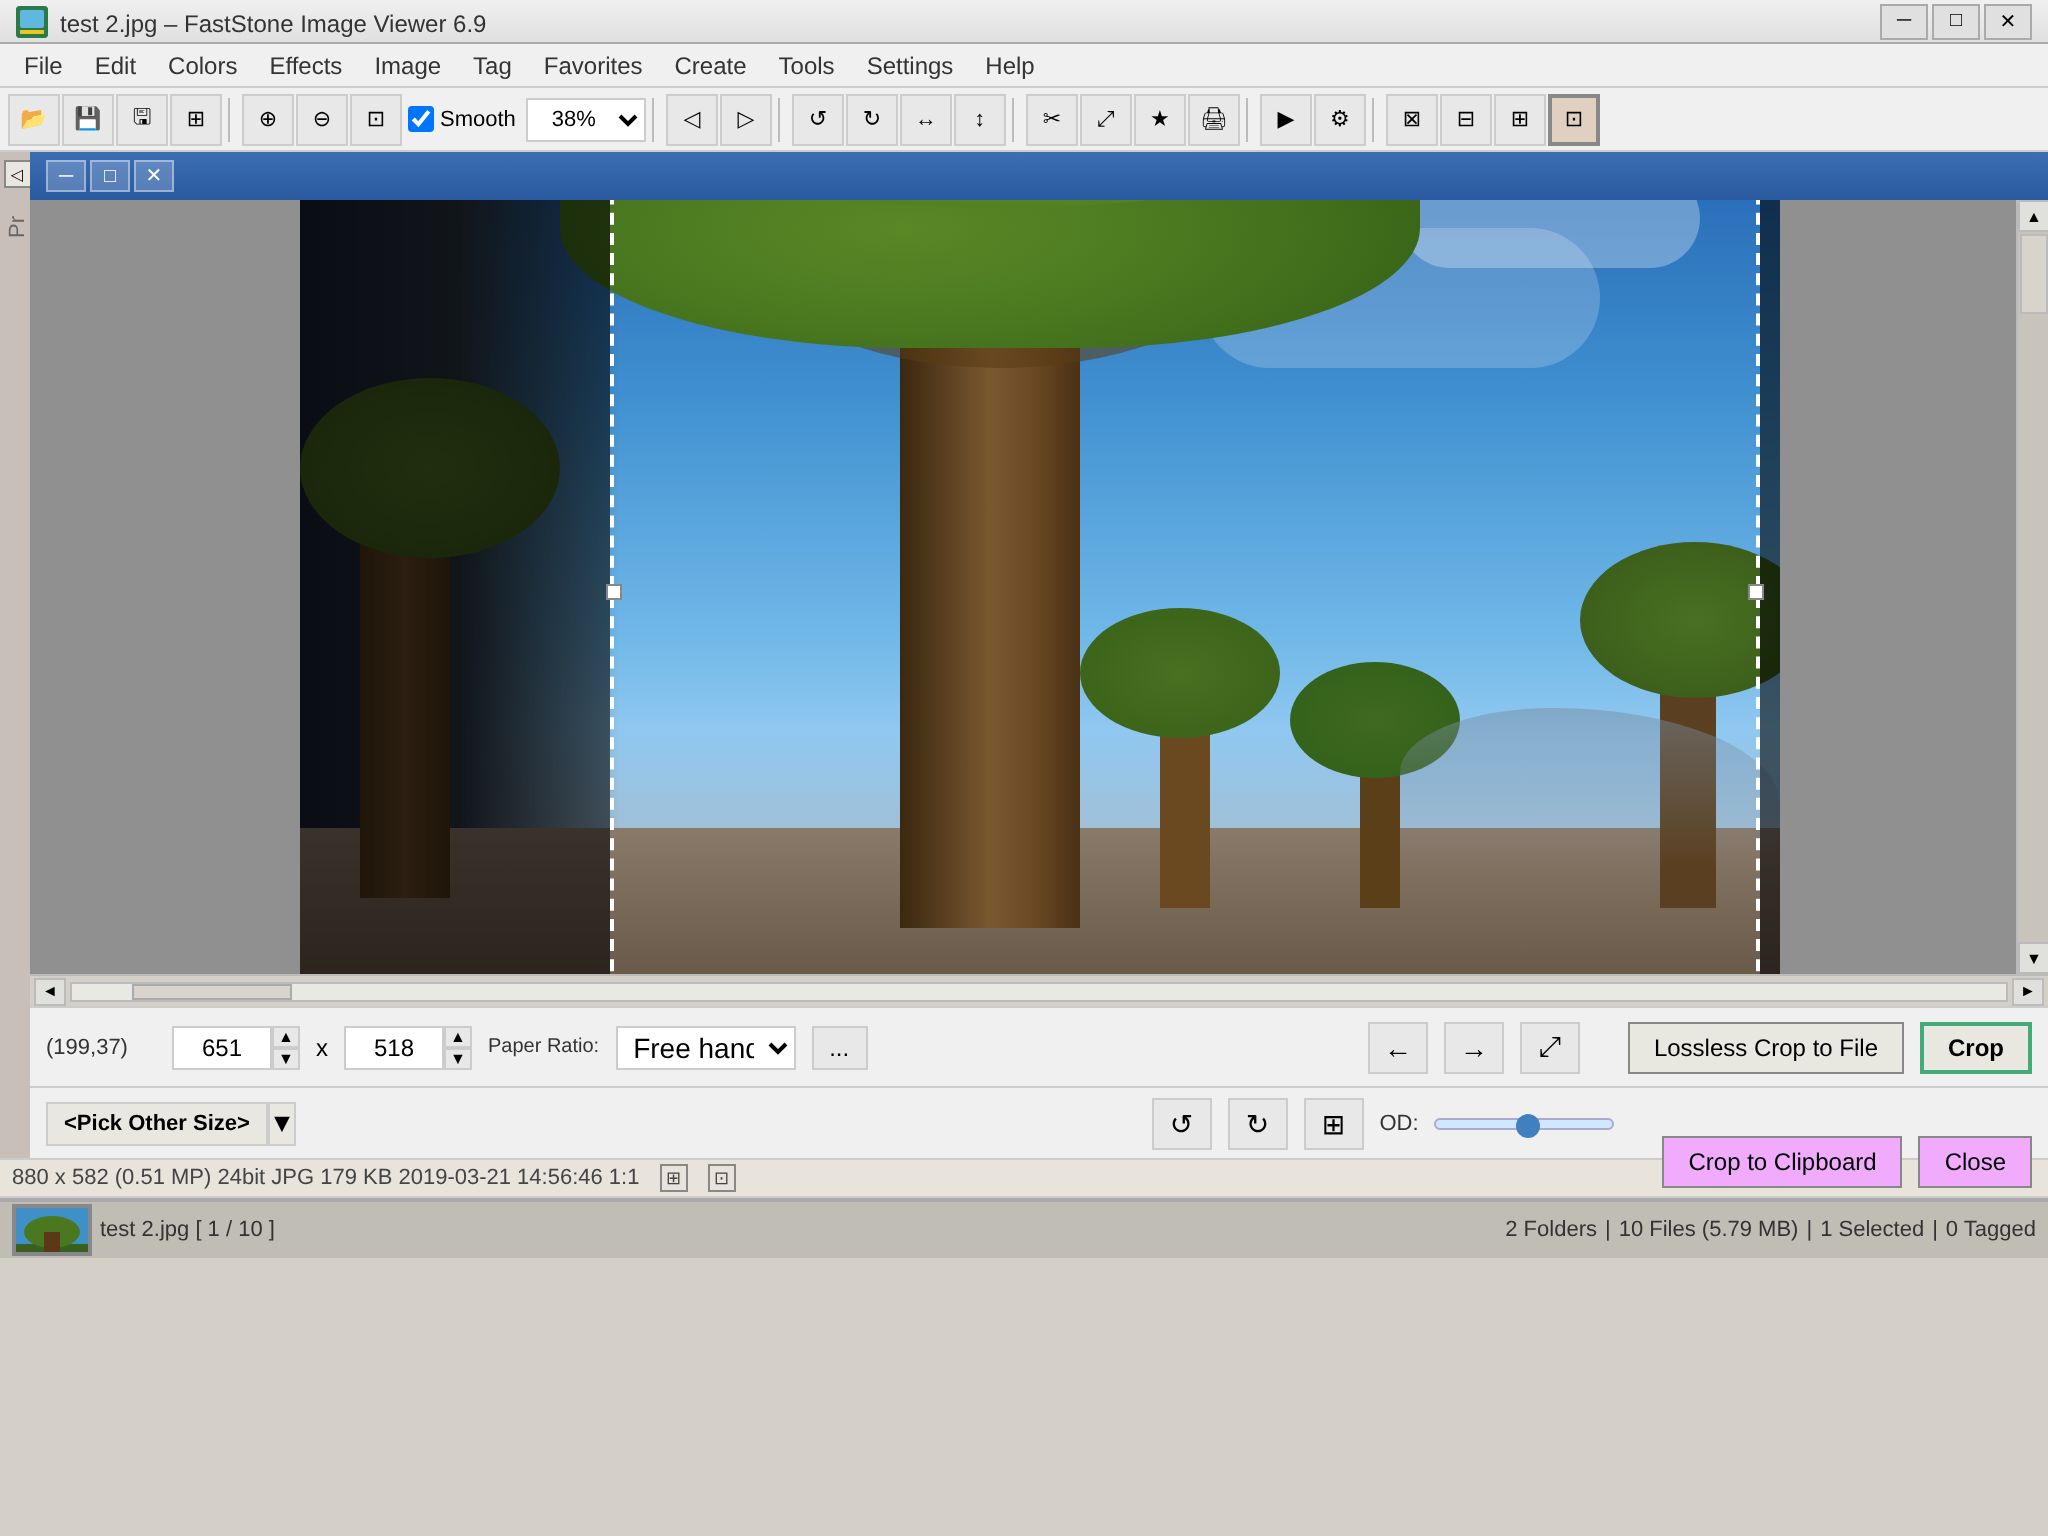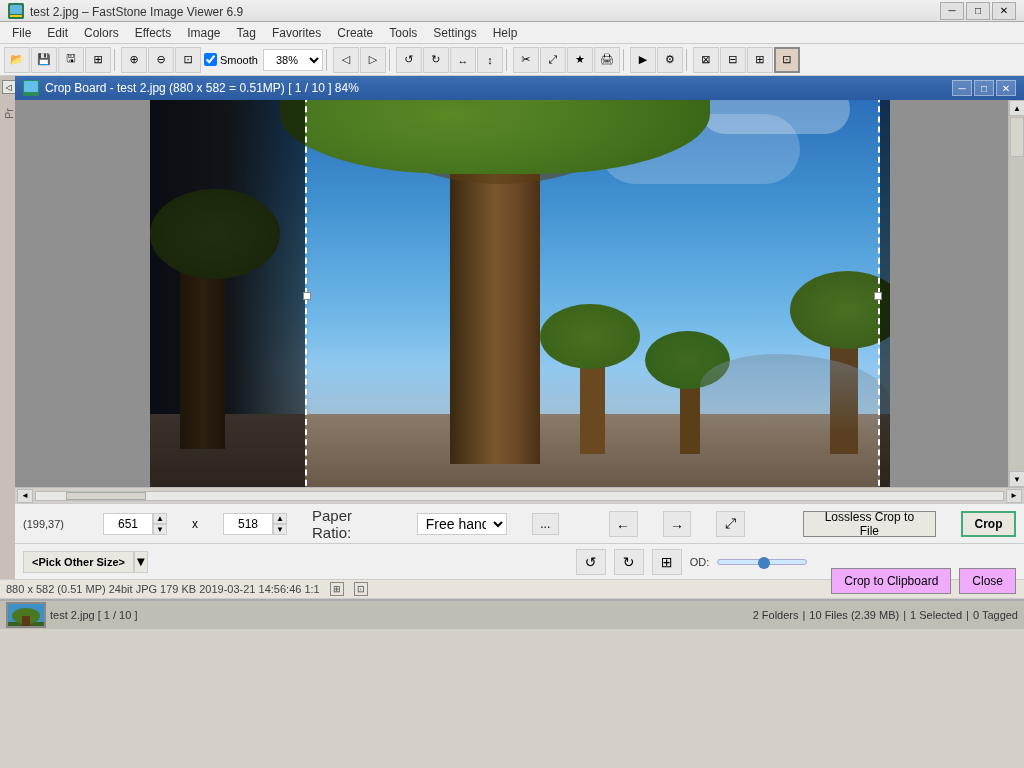--- a/index.html
+++ b/index.html
@@ -50,26 +50,26 @@
     
     .crop-overlay { position: absolute; top: 0; left: 0; right: 0; bottom: 0; pointer-events: none; }
     .crop-selection { position: absolute; border: 2px dashed white; top: 12px; left: 155px; right: 10px; bottom: 8px; box-shadow: 0 0 0 9999px rgba(0,0,0,0.3); }
     
     
     .handle { position: absolute; width: 8px; height: 8px; background: white; border: 1px solid #888; }
     .handle.ml { top: calc(50% - 4px); left: -4px; cursor: w-resize; }
     .handle.mr { top: calc(50% - 4px); right: -4px; cursor: e-resize; }
 
     
-    .bottom-controls { background: #f0f0f0; border-top: 1px solid #ccc; padding: 6px 8px; display: flex; align-items: center; gap: 25px; height: 40px; }
+    .bottom-controls { background: #f0f0f0; border-top: 1px solid #ccc; padding: 6px 8px; display: flex; align-items: center; gap: 8px; height: 40px; }
     .size-input { width: 50px; height: 22px; border: 1px solid #ccc; background: white; text-align: center; font-size: 12px; }
     .spin-btn { width: 14px; height: 11px; background: #e8e8e8; border: 1px solid #ccc; cursor: pointer; display: flex; align-items: center; justify-content: center; font-size: 8px; }
     .input-with-spin { display: flex; align-items: center; }
     .spin-group { display: flex; flex-direction: column; }
-    .paper-ratio-label { font-size: 15px; color: #333; }
+    .paper-ratio-label { font-size: 10px; color: #333; }
     .paper-ratio-select { height: 22px; border: 1px solid #ccc; background: white; font-size: 14px; padding: 0 4px; }
     .ellipsis-btn { width: 28px; height: 22px; background: #e8e8e8; border: 1px solid #ccc; cursor: pointer; display: flex; align-items: center; justify-content: center; font-size: 12px; }
     .spacer { flex: 1; }
     .icon-btn { width: 30px; height: 26px; background: #e8e8e8; border: 1px solid #ccc; cursor: pointer; display: flex; align-items: center; justify-content: center; font-size: 14px; }
     .crop-action-btn { height: 26px; padding: 0 12px; border: 1px solid #888; cursor: pointer; font-size: 12px; display: flex; align-items: center; }
     .lossless-btn { background: #e8e8e0; }
     .crop-final-btn { background: #e8e8e0; border: 2px solid #4a7; }
     .close-crop-btn { background: #f0abfc; margin-top: 38px; }
 
     
@@ -167,29 +167,20 @@
 <div style="display:flex; height:503px; position:relative; background:#b0a898;">
 
   <div class="left-panel">
     <div class="left-panel-btn">◁</div>
     <span class="panel-text-vertical">Pr</span>
   </div>
 
   <div class="crop-dialog">
 
     <div class="crop-title-bar">
-      <div class="crop-title-left">
-        <div style="width:16px;height:16px;">
-          <svg width="16" height="16" viewBox="0 0 16 16">
-            <rect width="16" height="16" fill="#2a8a5a" rx="1"></rect>
-            <rect x="1" y="1" width="14" height="11" fill="#60c0e8" rx="1"></rect>
-          </svg>
-        </div>
-        <span>Crop Board  -  test 2.jpg (880 x 582 = 0.51MP)  [ 1 / 10 ]  84%</span>
-      </div>
       <div class="crop-title-controls">
         <button class="crop-btn">─</button>
         <button class="crop-btn">□</button>
         <button class="crop-btn close">✕</button>
       </div>
     </div>
 
     <div style="flex:1; position:relative; overflow:hidden; background:#909090; margin: 0;">
 
       <div class="dragon-tree-image" style="position:absolute; top:50%; left:50%; transform:translate(-50%,-50%); width:740px; height:480px;">
@@ -325,19 +316,19 @@
       <rect width="40" height="26" fill="#3a6020"></rect>
       <rect x="0" y="0" width="40" height="18" fill="#4090c8"></rect>
       <ellipse cx="18" cy="12" rx="14" ry="8" fill="#4a7820"></ellipse>
       <rect x="14" y="12" width="8" height="14" fill="#5a3818"></rect>
     </svg>
   </div>
   <span class="taskbar-info">test 2.jpg  [ 1 / 10 ]</span>
   <div class="taskbar-status">
     <span>2 Folders</span>
     <span> | </span>
-    <span>10 Files (2.39 MB)</span>
+    <span>10 Files (5.79 MB)</span>
     <span> | </span>
     <span>1 Selected</span>
     <span> | </span>
     <span>0 Tagged</span>
   </div>
 </div>
 
 </body></html>

